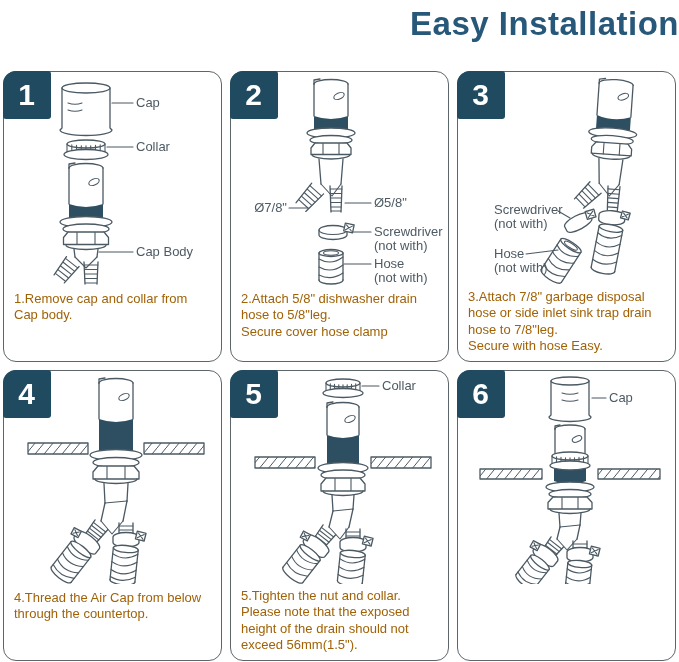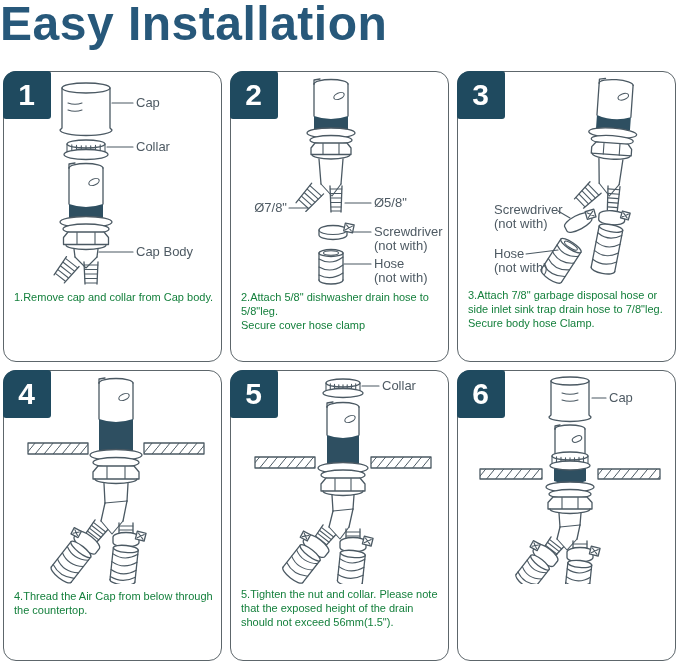--- a/index.html
+++ b/index.html
@@ -1,20 +1,20 @@
 <!DOCTYPE html>
 <html><head>
 <meta charset="utf-8">
 <style>
   * { margin:0; padding:0; box-sizing:border-box; }
   html,body { background:#fff; width:679px; }
   body { font-family:"Liberation Sans", sans-serif; height:662px; overflow:hidden; }
 
   .title {
-    text-align:left; color:#27587a; font-weight:bold; font-size:48px;
+    text-align:right; color:#27587a; font-weight:bold; font-size:33px;
     letter-spacing:0.5px; line-height:48px; height:48px;
   }
 
   .grid {
     margin-top:23px; padding:0 3px;
     display:grid; grid-template-columns:219px 219px 219px; grid-template-rows:291px 291px;
     column-gap:8px; row-gap:8px;
   }
 
   .panel {
@@ -22,21 +22,21 @@
   }
   .badge {
     position:absolute; top:-1.5px; left:-1.5px; width:48px; height:48px;
     background:#1f4a5f; border-radius:13px 3px 3px 3px;
     color:#fff; font-weight:bold; font-size:30px;
     display:flex; align-items:center; justify-content:center;
   }
   .art { position:absolute; top:0; left:0; width:217px; }
   .caption {
     position:absolute; left:10px; right:7px; top:219px;
-    font-size:11px; line-height:1.26; color:#15803d;
+    font-size:13px; line-height:1.26; color:#a16207;
   }
   .caption.tall { top:217px; }
 
   svg text { font-family:"Liberation Sans", sans-serif; font-size:13px; fill:#4e5a63; }
   .ln { stroke:#4b5963; stroke-width:1.3; fill:none; stroke-linecap:round; stroke-linejoin:round; }
   .wh { fill:#fff; }
   .band { fill:#2e4f61; stroke:none; }
   .thin { stroke-width:1.1; }
 </style>
 </head>
@@ -209,21 +209,21 @@
           <path class="thin" d="M68 182 L100 178"></path>
         </g>
         <text x="36" y="142">Screwdriver</text>
         <text x="36" y="156">(not with)</text>
         <text x="36" y="186">Hose</text>
         <text x="36" y="200">(not with)</text>
       </svg>
       <div class="badge">3</div>
       <div class="caption tall">
         <div>3.Attach 7/8" garbage disposal hose or side inlet sink trap drain hose to 7/8"leg.</div>
-        <div>Secure body hose Clamp.</div>
+        <div>Secure with hose Easy.</div>
       </div>
     </div>
 
     <div class="panel">
       <svg class="art" viewBox="0 0 217 213" width="217" height="213">
         <defs>
           <pattern id="h4" width="9" height="11" patternUnits="userSpaceOnUse">
             <path d="M0 11 L9 0" stroke="#4b5963" stroke-width="1"></path>
           </pattern>
         </defs>

